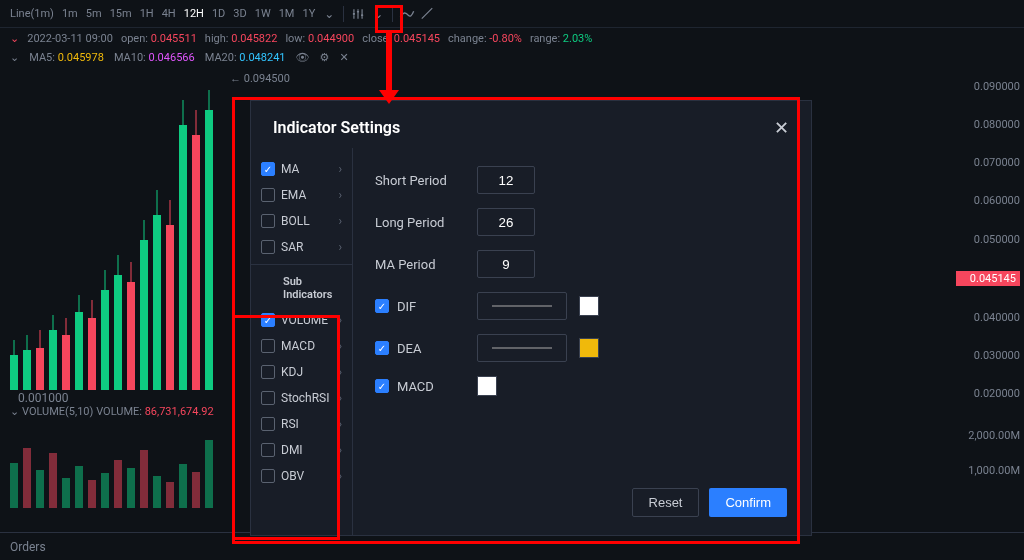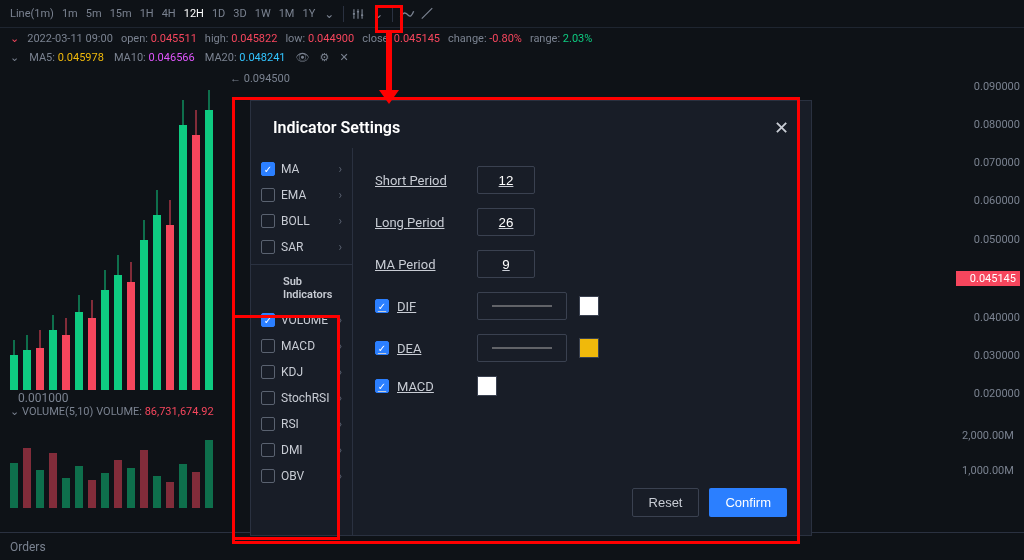--- a/index.html
+++ b/index.html
@@ -21,21 +21,21 @@
   .chart { position: absolute; top: 80px; left: 0; right: 0; height: 320px; }
   .candles { position: absolute; left: 10px; bottom: 10px; display: flex; gap: 5px; align-items: flex-end; }
   .candle { width: 8px; position: relative; }
   .candle .body { width: 100%; background: #0ecb81; }
   .candle.red .body { background: #f6465d; }
   .candle .wick { position: absolute; left: 50%; width: 1px; background: #0ecb81; transform: translateX(-50%); }
   .candle.red .wick { background: #f6465d; }
   .yaxis { position: absolute; right: 0; top: 80px; width: 68px; height: 320px; display: flex; flex-direction: column; justify-content: space-between; font-size: 11px; color: #7a8290; text-align: right; padding-right: 4px; gap: 20px; }
   .yaxis .price-tag { background: #f6465d; color: #fff; padding: 1px 4px; }
   .vol-label { position: absolute; top: 405px; left: 10px; font-size: 11px; color: #7a8290; }
-  .vol-yaxis { position: absolute; right: 0; top: 418px; width: 68px; height: 70px; display: flex; flex-direction: column; justify-content: space-around; font-size: 11px; color: #7a8290; text-align: right; padding-right: 4px; align-items: center; }
+  .vol-yaxis { position: absolute; right: 0; top: 418px; width: 68px; height: 70px; display: flex; flex-direction: column; justify-content: space-around; font-size: 11px; color: #7a8290; text-align: right; padding-right: 4px; }
   .vol-bars { position: absolute; top: 420px; left: 10px; bottom: 52px; display: flex; gap: 5px; align-items: flex-end; }
   .vol-bar { width: 8px; background: #f6465d; opacity: 0.5; }
   .vol-bar.g { background: #0ecb81; }
   .bottom-tabs { position: absolute; bottom: 0; left: 0; right: 0; height: 28px; border-top: 1px solid #2a3140; display: flex; align-items: center; padding: 0 10px; font-size: 12px; color: #7a8290; }
   .annotation-box { position: absolute; border: 3px solid #ff0000; pointer-events: none; }
   .anno-small { top: 5px; left: 375px; width: 28px; height: 28px; }
   .anno-modal { top: 97px; left: 232px; width: 568px; height: 447px; }
   .anno-arrow { position: absolute; top: 32px; left: 386px; width: 6px; height: 60px; background: #ff0000; }
   .anno-arrow::after { content: ''; position: absolute; bottom: -12px; left: -7px; border-left: 10px solid transparent; border-right: 10px solid transparent; border-top: 14px solid #ff0000; }
   .anno-sub { position: absolute; top: 315px; left: 232px; width: 108px; height: 225px; border: 3px solid #ff0000; pointer-events: none; }
@@ -44,21 +44,21 @@
   .modal-head h2 { color: #fff; font-size: 16px; font-weight: 600; }
   .close-icon { font-size: 18px; color: #c8ccd4; cursor: pointer; }
   .modal-body { display: flex; height: calc(100% - 46px); }
   .sidebar { width: 102px; border-right: 1px solid #2a3140; padding-top: 8px; }
   .side-label { padding: 6px 10px; font-size: 11px; font-weight: 600; color: #c8ccd4; }
   .side-item { padding: 6px 10px; display: flex; align-items: center; gap: 6px; cursor: pointer; font-size: 12px; color: #c8ccd4; }
   .side-item .chev { margin-left: auto; color: #5a6270; }
   .cb { width: 14px; height: 14px; border: 1px solid #5a6270; border-radius: 2px; display: inline-flex; align-items: center; justify-content: center; font-size: 10px; color: #fff; }
   .cb.on { background: #2b7fff; border-color: #2b7fff; }
   .settings { flex: 1; padding: 18px 22px; display: flex; flex-direction: column; gap: 14px; }
-  .setrow { display: flex; align-items: center; gap: 12px; text-decoration: underline; }
+  .setrow { display: flex; align-items: center; gap: 12px; }
   .setrow .lbl { width: 90px; color: #c8ccd4; }
   .setrow .cblab { width: 90px; display: flex; align-items: center; gap: 8px; color: #c8ccd4; }
   .num-input { width: 58px; height: 28px; background: transparent; border: 1px solid #3a4150; color: #fff; text-align: center; border-radius: 2px; }
   .line-sel { width: 90px; height: 28px; border: 1px solid #3a4150; display: flex; align-items: center; justify-content: center; border-radius: 2px; }
   .swatch { width: 20px; height: 20px; border: 1px solid #3a4150; }
   .modal-footer { position: absolute; bottom: 18px; right: 24px; display: flex; gap: 10px; }
   .btn-reset { padding: 6px 16px; border: 1px solid #3a4150; color: #c8ccd4; background: transparent; border-radius: 2px; cursor: pointer; font-size: 13px; }
   .btn-confirm { padding: 6px 16px; background: #2b7fff; color: #fff; border: none; border-radius: 2px; cursor: pointer; font-size: 13px; }
   .yellow-sw { background: #f0b90b; }
   .white-sw { background: #fff; }

